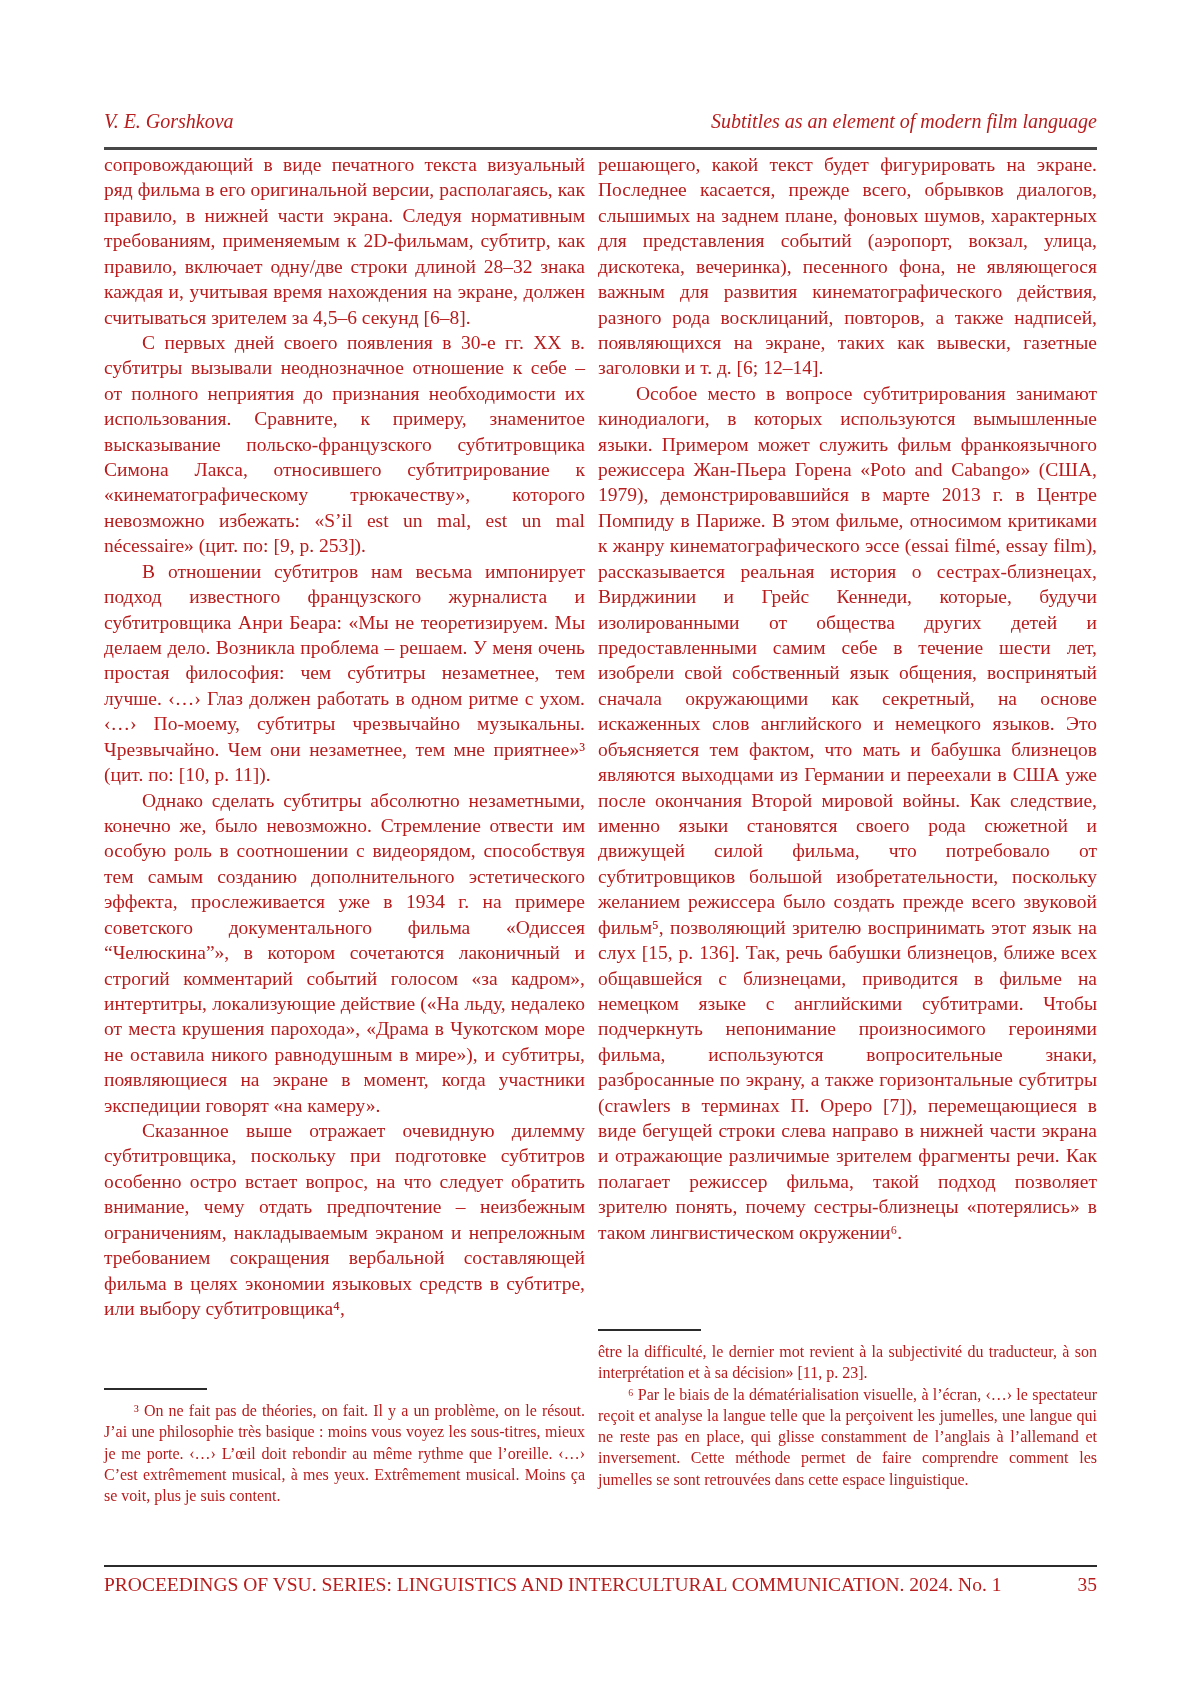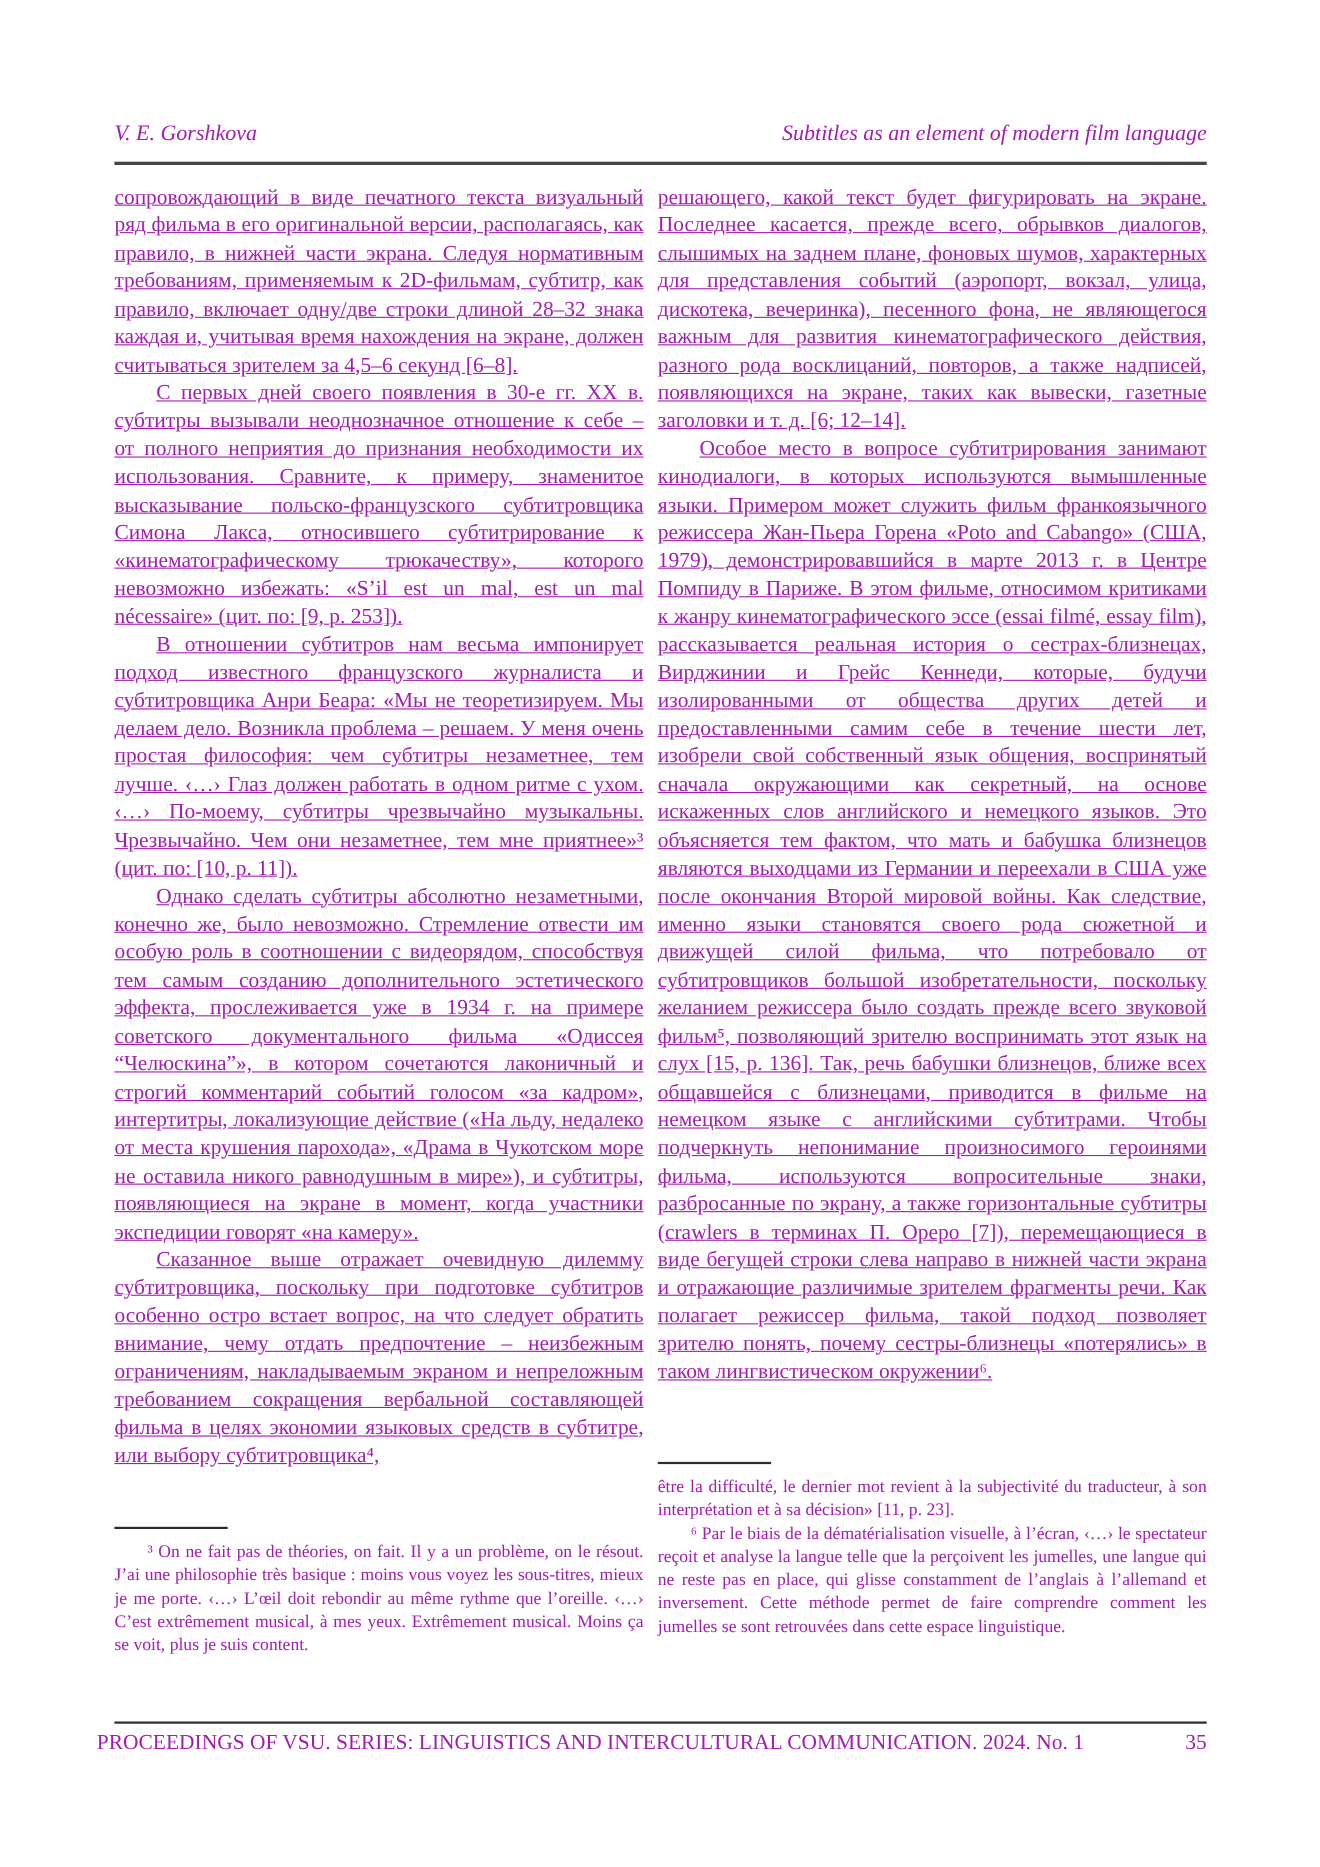--- a/index.html
+++ b/index.html
@@ -2,40 +2,40 @@
 <html lang="ru"><head>
 <meta charset="utf-8">
 <style>
   html, body { margin: 0; padding: 0; background: #ffffff; }
   .page {
     position: relative;
     width: 1200px;
     height: 1697px;
     background: #ffffff;
     font-family: "Liberation Serif", "DejaVu Serif", serif;
-    color: #a21caf;
+    color: #b91c1c;
     overflow: hidden;
   }
   .running-head {
     position: absolute;
     left: 104px; right: 103px; top: 110px;
     display: flex;
     justify-content: space-between;
     align-items: baseline;
     font-style: italic;
     font-size: 20px;
     white-space: nowrap;
   }
   .head-rule {
     position: absolute;
     left: 104px; right: 103px; top: 147px;
     height: 3px;
     background: #474747;
   }
-  .col { position: absolute; top: 167px; text-decoration: underline; }
+  .col { position: absolute; top: 152px; }
   .col-left  { left: 104px; width: 481px; }
   .col-right { left: 598px; width: 499px; }
   .body-text .para {
     margin: 0;
     font-size: 19.5px;
     line-height: 25.42px;
     text-align: justify;
     hyphens: auto;
     -webkit-hyphens: auto;
   }
@@ -58,21 +58,21 @@
   }
   .fn-text .para.indent { text-indent: 30px; }
   .footer-rule {
     position: absolute;
     left: 104px; right: 103px; top: 1565px;
     height: 2px;
     background: #2b2b2b;
   }
   .footer-row {
     position: absolute;
-    left: 88px; right: 103px; top: 1574px;
+    left: 104px; right: 103px; top: 1574px;
     display: flex;
     justify-content: space-between;
     align-items: flex-start;
     font-size: 19.5px;
     white-space: nowrap;
   }
 </style>
 </head>
 <body>
 

